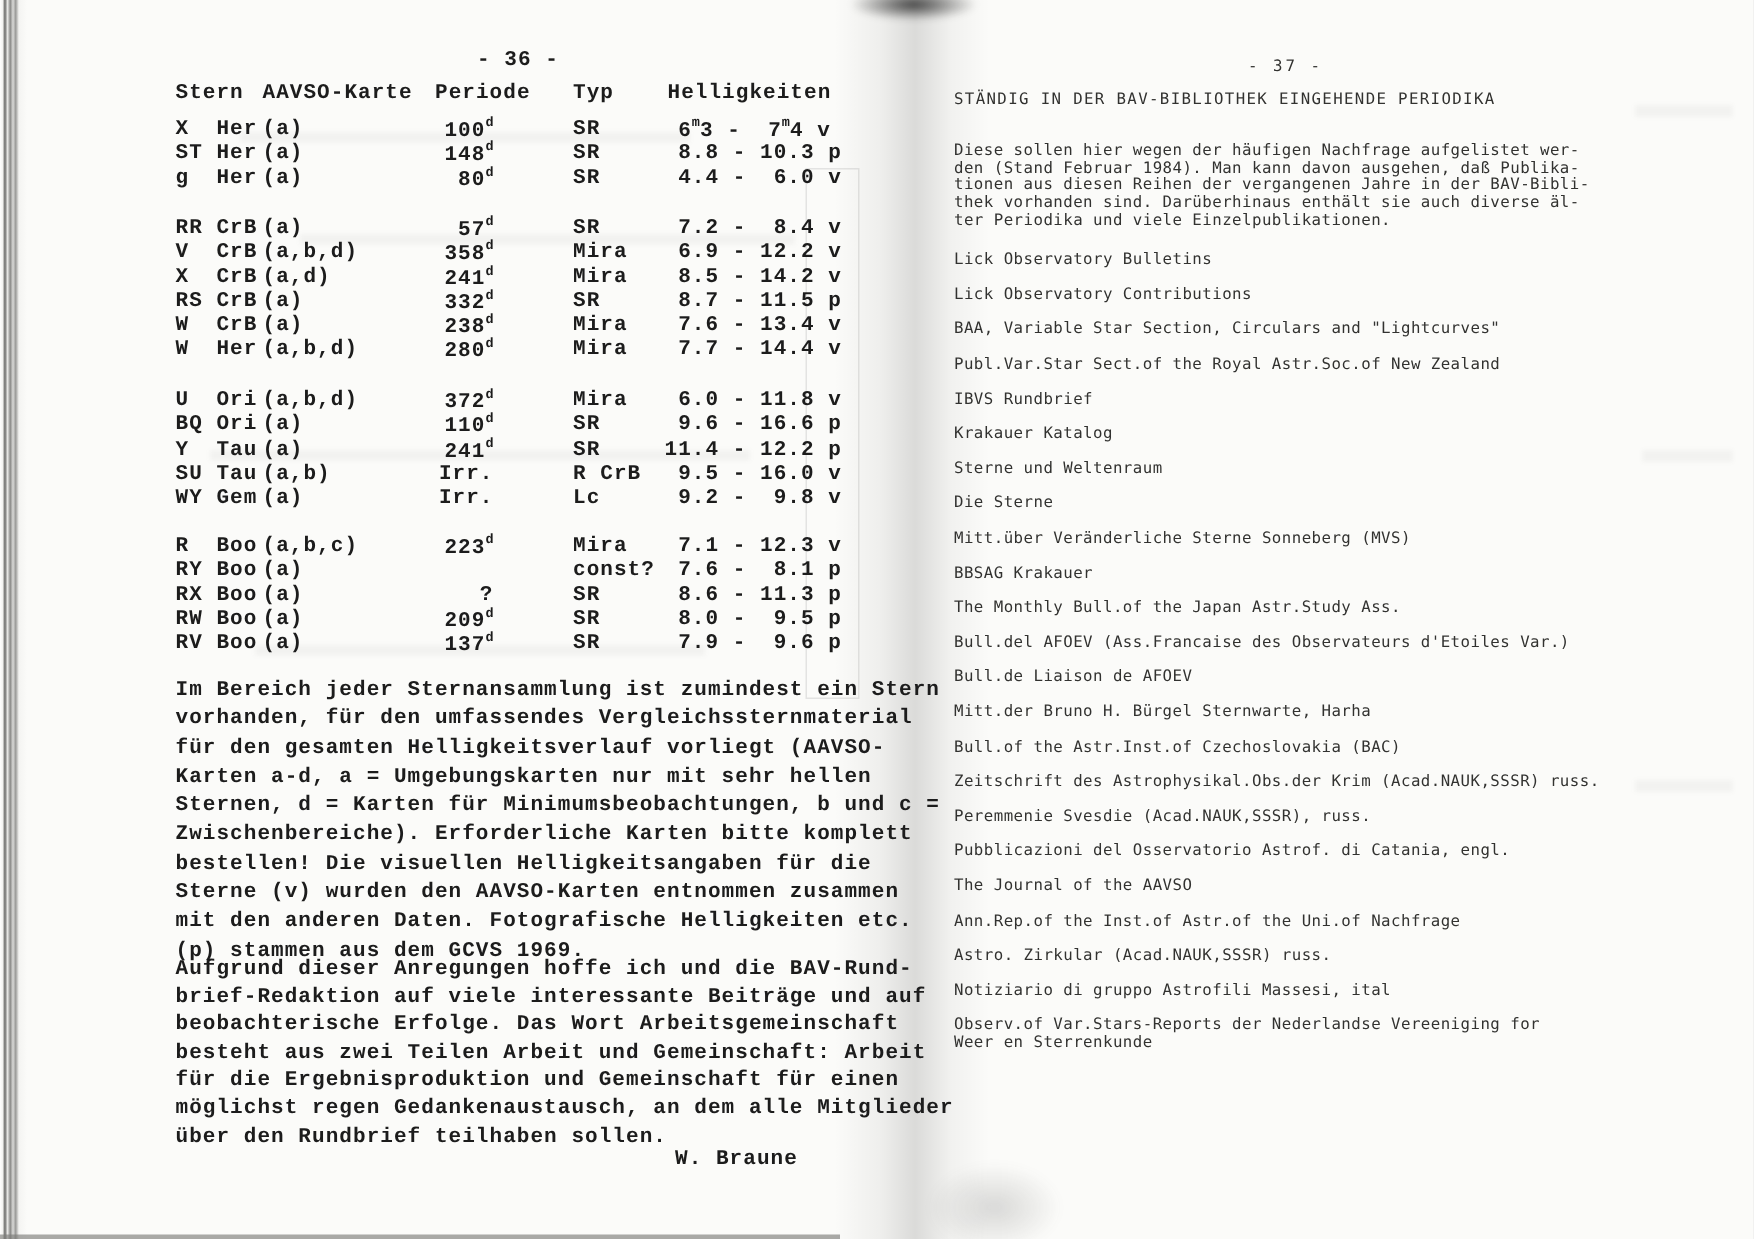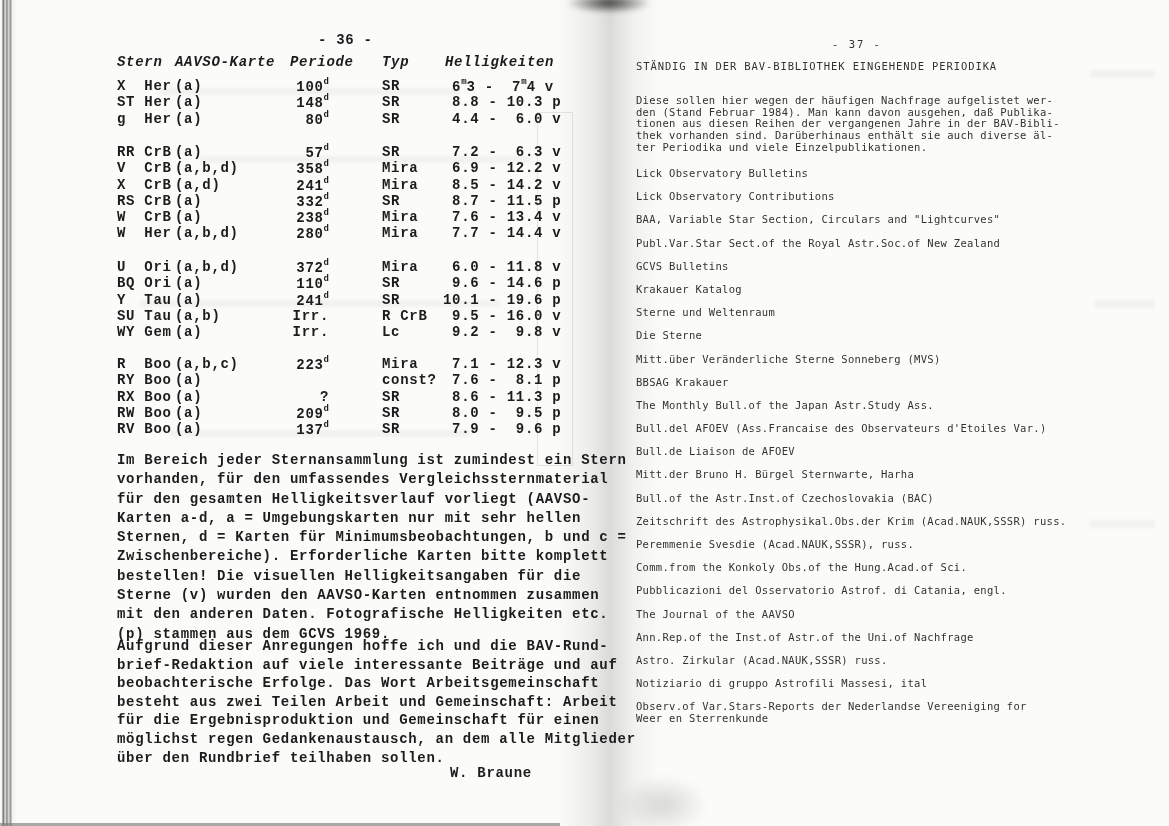--- a/index.html
+++ b/index.html
@@ -16,21 +16,21 @@
   .bottom-gutter-shadow{position:absolute;left:618px;top:775px;width:90px;height:60px;
     background:radial-gradient(ellipse at center,rgba(60,60,60,0.18),rgba(60,60,60,0) 70%);filter:blur(3px);}
   .ghost-box{position:absolute;left:537px;top:112px;width:34px;height:352px;
     border:1px solid rgba(120,120,118,0.22);opacity:.8;}
   .ghost{position:absolute;background:rgba(90,90,88,0.055);filter:blur(1.5px);}
   
   .pageL{position:absolute;left:12px;top:0;width:590px;height:826px;font-weight:700;
          font-size:14px;letter-spacing:.7px;margin-left:48px;}
   .pnumL{position:absolute;left:258px;top:32px;}
   .vtable{position:absolute;left:57px;top:54px;width:510px;}
-  .thead{position:relative;height:20px;font-style:italic;}
+  .thead{position:relative;height:20px;}
   .thead span{position:absolute;top:0;white-space:pre;}
   .h0{left:0;} .h1{left:58px;} .h2{left:173px;} .h3{left:265px;} .h4{left:328px;}
   .tgroup{position:absolute;left:0;width:510px;}
   .g0{top:24px;} .g1{top:90px;} .g2{top:205px;} .g3{top:302px;}
   .trow{position:relative;height:16.3px;}
   .trow span{position:absolute;top:0;white-space:pre;}
   .c-stern{left:0;} .c-karte{left:58px;}
   .c-periode{left:130px;width:82px;text-align:right;}
   .c-typ{left:265px;} .c-hell{left:326px;}
   sup.supd,sup.supm{font-size:9px;letter-spacing:0;position:relative;top:-1px;vertical-align:super;}
@@ -100,21 +100,21 @@
     <span class="c-typ">SR</span>
     <span class="c-hell"> 4.4 -  6.0 v</span>
   </div>
           </div>
           <div class="tgroup g1">
             <div class="trow">
     <span class="c-stern">RR CrB</span>
     <span class="c-karte">(a)</span>
     <span class="c-periode">57<sup class="supd">d</sup></span>
     <span class="c-typ">SR</span>
-    <span class="c-hell"> 7.2 -  6.3 v</span>
+    <span class="c-hell"> 7.2 -  8.4 v</span>
   </div>
             <div class="trow">
     <span class="c-stern">V  CrB</span>
     <span class="c-karte">(a,b,d)</span>
     <span class="c-periode">358<sup class="supd">d</sup></span>
     <span class="c-typ">Mira</span>
     <span class="c-hell"> 6.9 - 12.2 v</span>
   </div>
             <div class="trow">
     <span class="c-stern">X  CrB</span>
@@ -151,28 +151,28 @@
     <span class="c-karte">(a,b,d)</span>
     <span class="c-periode">372<sup class="supd">d</sup></span>
     <span class="c-typ">Mira</span>
     <span class="c-hell"> 6.0 - 11.8 v</span>
   </div>
             <div class="trow">
     <span class="c-stern">BQ Ori</span>
     <span class="c-karte">(a)</span>
     <span class="c-periode">110<sup class="supd">d</sup></span>
     <span class="c-typ">SR</span>
-    <span class="c-hell"> 9.6 - 14.6 p</span>
+    <span class="c-hell"> 9.6 - 16.6 p</span>
   </div>
             <div class="trow">
     <span class="c-stern">Y  Tau</span>
     <span class="c-karte">(a)</span>
     <span class="c-periode">241<sup class="supd">d</sup></span>
     <span class="c-typ">SR</span>
-    <span class="c-hell">10.1 - 19.6 p</span>
+    <span class="c-hell">11.4 - 12.2 p</span>
   </div>
             <div class="trow">
     <span class="c-stern">SU Tau</span>
     <span class="c-karte">(a,b)</span>
     <span class="c-periode">Irr.</span>
     <span class="c-typ">R CrB</span>
     <span class="c-hell"> 9.5 - 16.0 v</span>
   </div>
             <div class="trow">
     <span class="c-stern">WY Gem</span>
@@ -248,34 +248,33 @@
     <pre class="introR">Diese sollen hier wegen der häufigen Nachfrage aufgelistet wer-
 den (Stand Februar 1984). Man kann davon ausgehen, daß Publika-
 tionen aus diesen Reihen der vergangenen Jahre in der BAV-Bibli-
 thek vorhanden sind. Darüberhinaus enthält sie auch diverse äl-
 ter Periodika und viele Einzelpublikationen.</pre>
     <div class="plist" id="plist">
         <div class="pitem">Lick Observatory Bulletins</div>
         <div class="pitem">Lick Observatory Contributions</div>
         <div class="pitem">BAA, Variable Star Section, Circulars and "Lightcurves"</div>
         <div class="pitem">Publ.Var.Star Sect.of the Royal Astr.Soc.of New Zealand</div>
-        <div class="pitem">GCVS Bulletins</div>
+        <div class="pitem">IBVS Rundbrief</div>
         <div class="pitem">Krakauer Katalog</div>
         <div class="pitem">Sterne und Weltenraum</div>
         <div class="pitem">Die Sterne</div>
         <div class="pitem">Mitt.über Veränderliche Sterne Sonneberg (MVS)</div>
         <div class="pitem">BBSAG Krakauer</div>
         <div class="pitem">The Monthly Bull.of the Japan Astr.Study Ass.</div>
         <div class="pitem">Bull.del AFOEV (Ass.Francaise des Observateurs d'Etoiles Var.)</div>
         <div class="pitem">Bull.de Liaison de AFOEV</div>
         <div class="pitem">Mitt.der Bruno H. Bürgel Sternwarte, Harha</div>
         <div class="pitem">Bull.of the Astr.Inst.of Czechoslovakia (BAC)</div>
         <div class="pitem">Zeitschrift des Astrophysikal.Obs.der Krim (Acad.NAUK,SSSR) russ.</div>
         <div class="pitem">Peremmenie Svesdie (Acad.NAUK,SSSR), russ.</div>
-        <div class="pitem">Comm.from the Konkoly Obs.of the Hung.Acad.of Sci.</div>
         <div class="pitem">Pubblicazioni del Osservatorio Astrof. di Catania, engl.</div>
         <div class="pitem">The Journal of the AAVSO</div>
         <div class="pitem">Ann.Rep.of the Inst.of Astr.of the Uni.of Nachfrage</div>
         <div class="pitem">Astro. Zirkular (Acad.NAUK,SSSR) russ.</div>
         <div class="pitem">Notiziario di gruppo Astrofili Massesi, ital</div>
         <div class="pitem">Observ.of Var.Stars-Reports der Nederlandse Vereeniging for
 Weer en Sterrenkunde</div>
       </div>
   </div>
 

